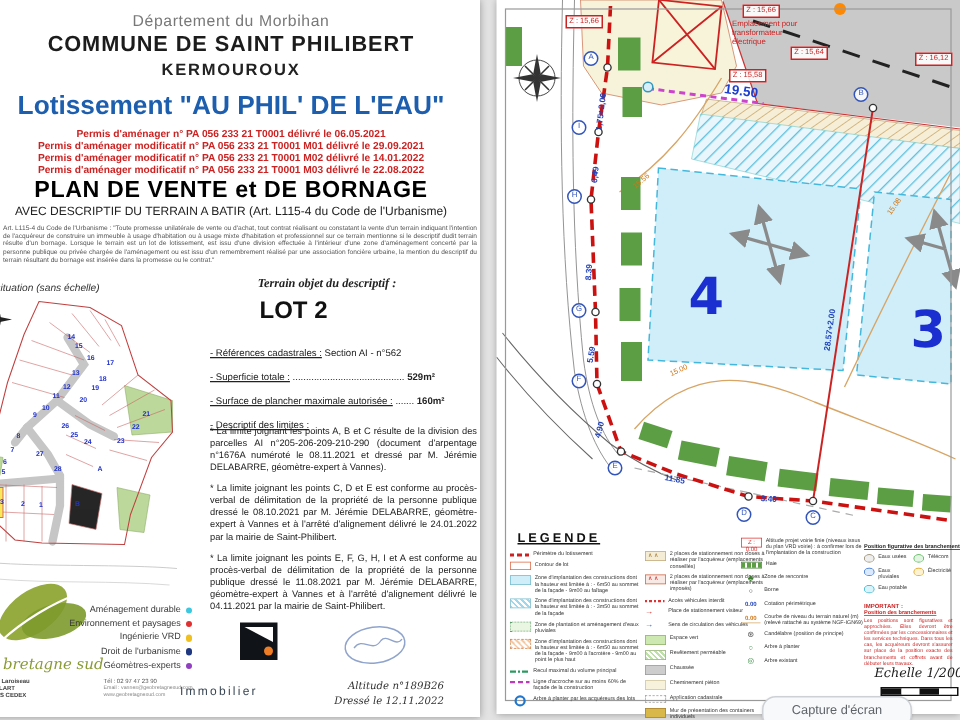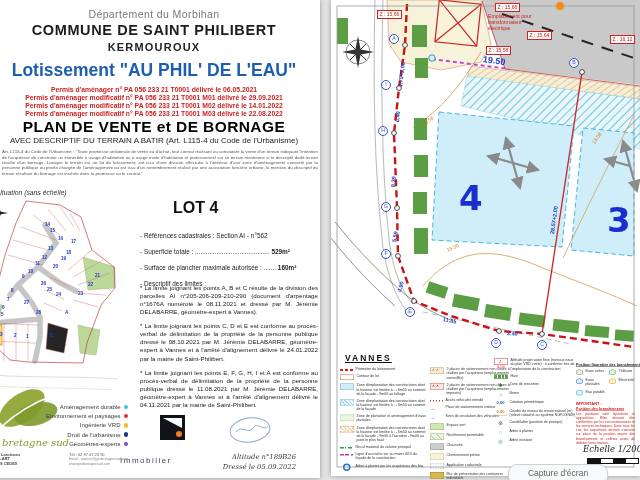--- a/index.html
+++ b/index.html
@@ -140,20 +140,21 @@
       <div><span>Permis d'aménager modificatif n° PA 056 233 21 T0001 M01 délivré le 29.09.2021</span></div>
       <div><span>Permis d'aménager modificatif n° PA 056 233 21 T0001 M02 délivré le 14.01.2022</span></div>
       <div><span>Permis d'aménager modificatif n° PA 056 233 21 T0001 M03 délivré le 22.08.2022</span></div>
     </div>
   <div class="abs ctr main-title">PLAN DE VENTE et DE BORNAGE</div>
   <div class="abs ctr subtitle">AVEC DESCRIPTIF DU TERRAIN A BATIR (Art. L115-4 du Code de l'Urbanisme)</div>
   <div class="abs legal-wrap">
     <div class="shrink legal">Art. L115-4 du Code de l'Urbanisme : "Toute promesse unilatérale de vente ou d'achat, tout contrat réalisant ou constatant la vente d'un terrain indiquant l'intention de l'acquéreur de construire un immeuble à usage d'habitation ou à usage mixte d'habitation et professionnel sur ce terrain mentionne si le descriptif dudit terrain résulte d'un bornage. Lorsque le terrain est un lot de lotissement, est issu d'une division effectuée à l'intérieur d'une zone d'aménagement concerté par la personne publique ou privée chargée de l'aménagement ou est issu d'un remembrement réalisé par une association foncière urbaine, la mention du descriptif du terrain résultant du bornage est insérée dans la promesse ou le contrat."</div>
   </div>
   <div class="abs cap-sit">Plan de situation (sans échelle)</div>
+  <div class="abs cap-ter">Terrain objet du descriptif :</div>
 
   <div class="abs sitmap">
     <svg width="136" height="212" viewBox="0 0 136 212">
 
       <g stroke="#c6c6c6" stroke-width="5.5" fill="none" stroke-linecap="round">
         <path d="M57,30 L68,48 L50,72 L30,90 L22,100"></path>
         <path d="M30,90 L44,108 L52,122 L52,142 L47,166"></path>
         <path d="M50,72 L72,88 L88,96"></path>
         <path d="M52,124 L6,128"></path>
       </g>
@@ -228,21 +229,21 @@
         <div class="sitlot" style="left: 13px; top: 117px;"><span>5</span></div>
         <div class="sitlot" style="left: 48px; top: 115px;"><span>28</span></div>
         <div class="sitlot" style="left: 77px; top: 115px;"><span>A</span></div>
         <div class="sitlot" style="left: 62px; top: 138px;"><span>B</span></div>
         <div class="sitlot" style="left: 12px; top: 137px;"><span>3</span></div>
         <div class="sitlot" style="left: 26px; top: 138px;"><span>2</span></div>
         <div class="sitlot" style="left: 38px; top: 139px;"><span>1</span></div>
       </div>
   </div>
 
-  <div class="abs lot-title">LOT 4</div>
+  <div class="abs lot-title">LOT 2</div>
   <div class="abs lot-list">
     <div class="row"><span class="u">- Références cadastrales :</span><span> Section AI - n°562</span></div>
     <div class="row"><span class="u">- Superficie totale :</span><span> ..........................................</span><span class="val"> 529m²</span></div>
     <div class="row"><span class="u">- Surface de plancher maximale autorisée :</span><span> .......</span><span class="val"> 160m²</span></div>
     <div class="row"><span class="u">- Descriptif des limites :</span></div>
   </div>
   <div class="abs lot-paras">
 
   <p><span>* La limite joignant les points A, B et C résulte de la division des parcelles AI n°205-206-209-210-290 (document d'arpentage n°1676A numéroté le 08.11.2021 et dressé par M. Jérémie DELABARRE, géomètre-expert à Vannes).</span></p>
       <p><span>* La limite joignant les points C, D et E est conforme au procès-verbal de délimitation de la propriété de la personne publique dressé le 08.10.2021 par M. Jérémie DELABARRE, géomètre-expert à Vannes et à l'arrêté d'alignement délivré le 24.01.2022 par la mairie de Saint-Philibert.</span></p>
@@ -286,21 +287,21 @@
       <span class="tri"></span>
       <span class="odot"></span>
     </div>
   <div class="abs terra-sub">Immobilier</div>
   <svg class="abs" style="left:240px;top:414px;" width="44" height="32" viewBox="0 0 44 32">
     <ellipse cx="22" cy="16" rx="20" ry="12" fill="none" stroke="#4466aa" stroke-width="1" opacity=".6" transform="rotate(-8 22 16)"></ellipse>
     <path d="M8,18 C14,10 20,22 26,13 C30,8 36,18 40,12" stroke="#4466aa" stroke-width=".9" fill="none" opacity=".6"></path>
   </svg>
   <div class="abs dossier">
     <div>Altitude  n°189B26</div>
-    <div>Dressé  le  05.09.2022</div>
+    <div>Dressé  le  12.11.2022</div>
   </div>
   <div class="abs contact">
     <div class="shrink">
       <div class="addr">
         <div>d'Activités de Laroiseau</div>
         <div>rue Ella MAILLART</div>
         <div>56009 VANNES CEDEX</div>
       </div>
       <div class="telblock">
         <div>Tél : 02 97 47 23 90</div>
@@ -462,21 +463,21 @@
   <div class="lotnum" style="left: 128px; top: 178px;"><span>4</span></div>
       <div class="lotnum" style="left: 276px; top: 200px;"><span>3</span></div>
     </div>
   <div>
 
   <div class="clab" style="left: 92px; top: 122px; transform: rotate(-40deg);"><span>15.56</span></div>
       <div class="clab" style="left: 262px; top: 140px; transform: rotate(-55deg);"><span>15.08</span></div>
       <div class="clab" style="left: 116px; top: 247px; transform: rotate(-25deg);"><span>15.00</span></div>
     </div>
 
-  <div class="leg-title">VANNES</div>
+  <div class="leg-title">LEGENDE</div>
   <div class="lcol lcol1">
     <div class="shrink">
 
         <div class="litem">
           <span class="sw sw-perimetre">
             <span class="swval"></span>
           </span>
           <span class="ltxt">Périmètre du lotissement</span>
         </div>
 

